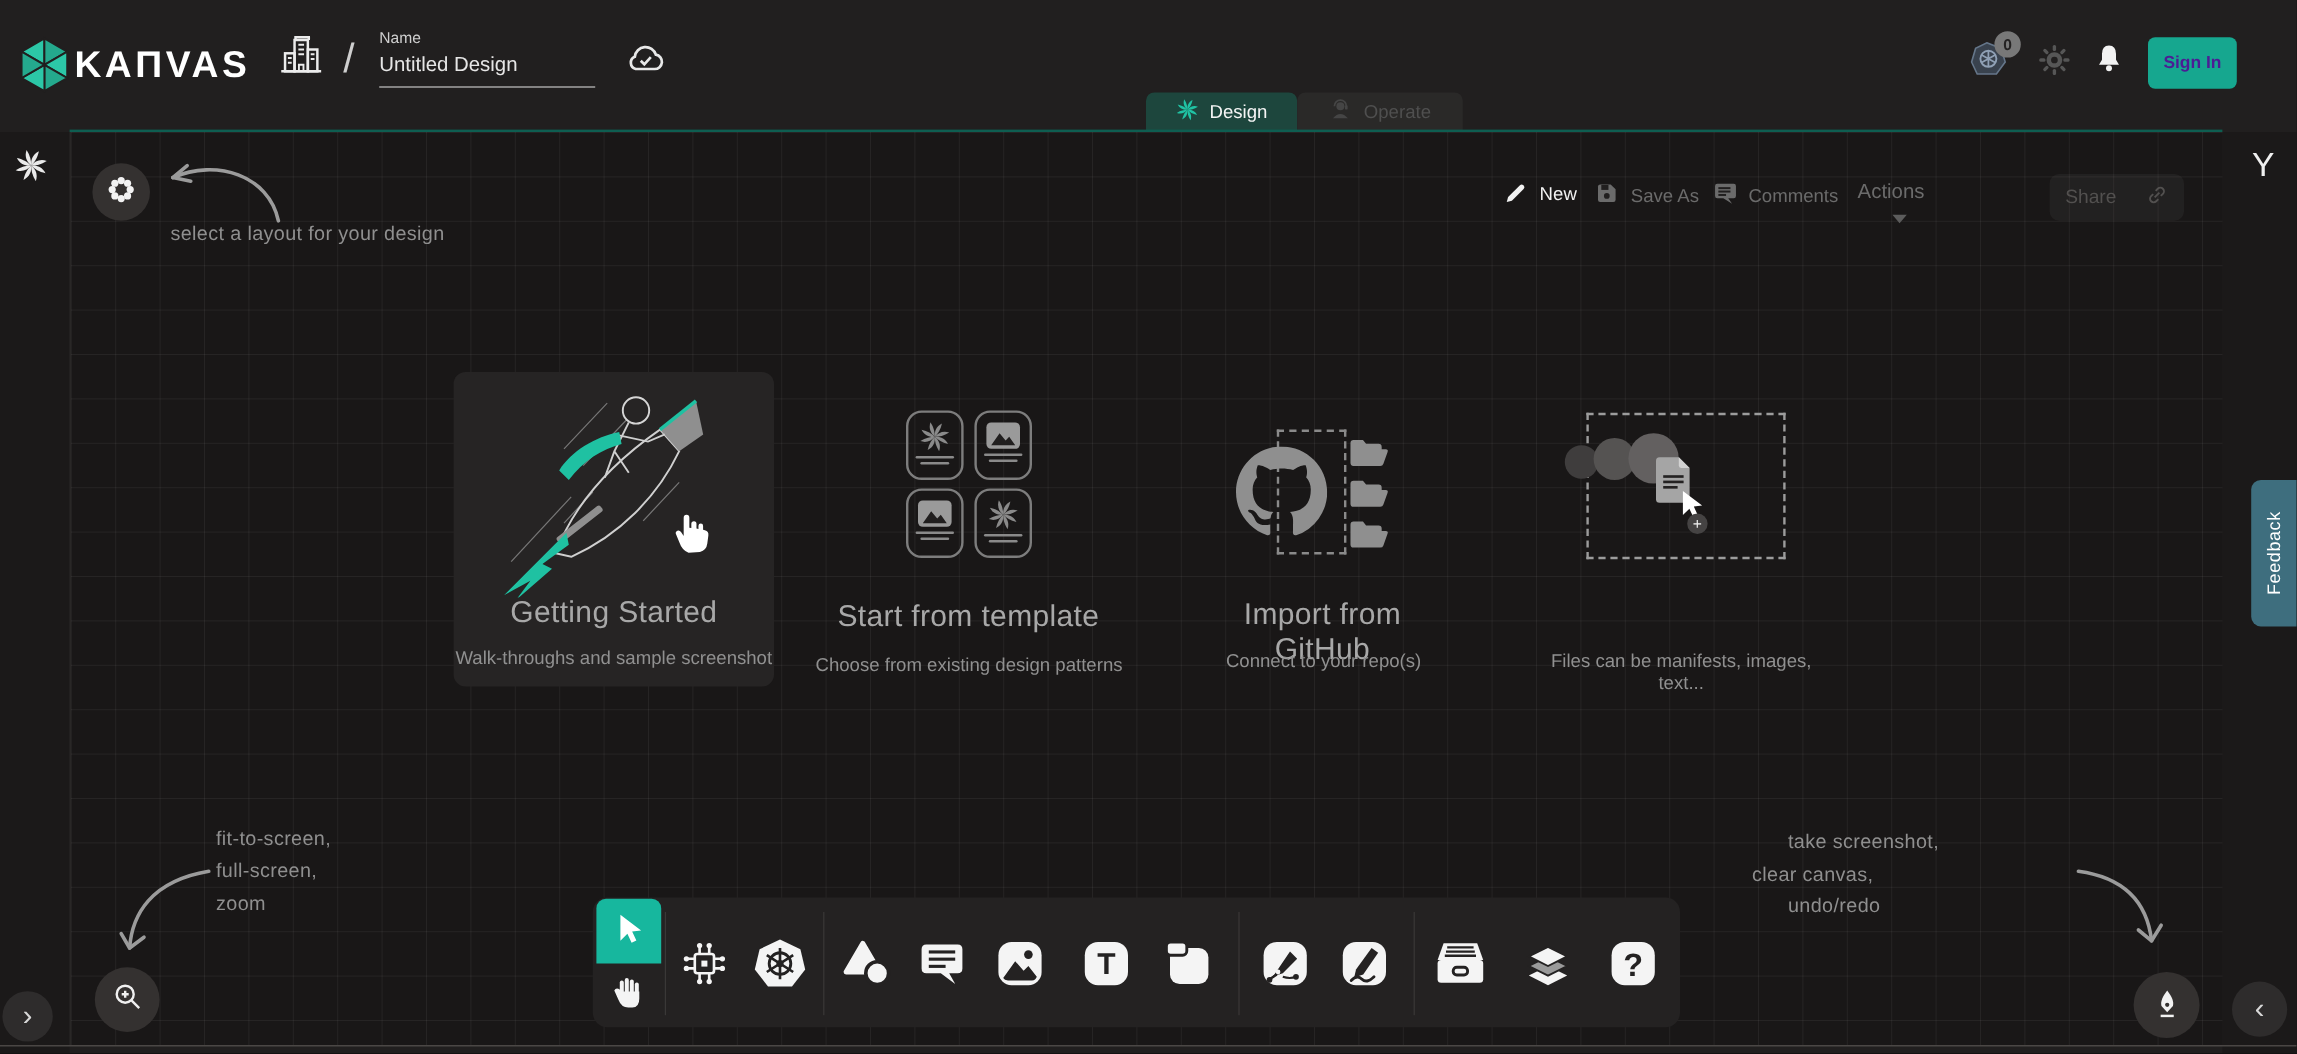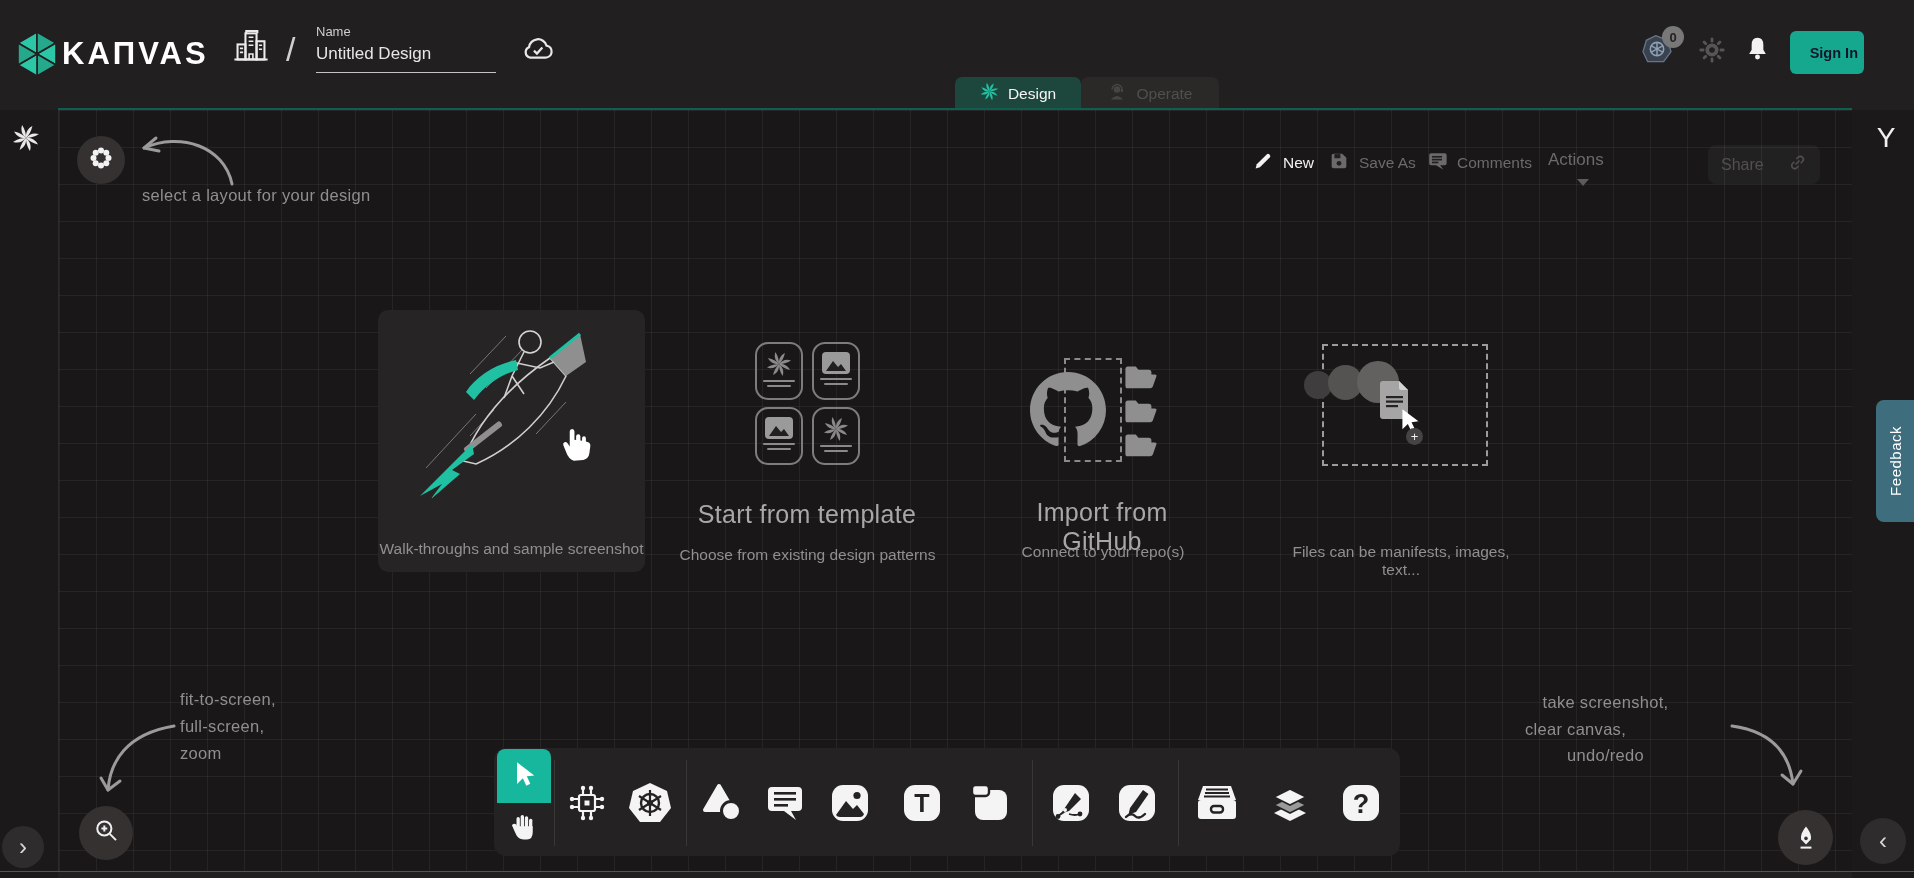--- a/index.html
+++ b/index.html
@@ -12,21 +12,21 @@
   .brand-text{position:absolute;left:62px;top:36px;font-size:31px;font-weight:700;letter-spacing:3px;color:#fff;}
   .slash{position:absolute;left:286px;top:30px;font-size:34px;font-weight:300;color:#cfcfcf;}
   .name-label{position:absolute;left:316px;top:24px;font-size:13px;color:#cfcfcf;}
   .name-input{position:absolute;left:316px;top:44px;width:180px;background:transparent;border:none;border-bottom:1px solid #c4c4c4;color:#e6e6e6;font-size:17px;padding:0 0 8px 0;outline:none;}
   .tabs{position:absolute;left:955px;bottom:0;display:flex;align-items:flex-end;}
   .tab{height:33px;display:flex;align-items:center;justify-content:center;gap:9px;border-radius:7px 7px 0 0;font-size:15.5px;cursor:pointer;}
   .tab-design{width:126px;background:#1d463d;color:#f5f5f5;}
   .tab-operate{width:138px;background:#2a2928;color:#4f4f4f;}
   .coin{position:absolute;left:1641px;top:32px;width:46px;height:40px;}
   .coin-badge{position:absolute;left:1662px;top:26px;width:22px;height:22px;border-radius:50%;background:#787878;color:#242222;font-size:13px;font-weight:700;display:flex;align-items:center;justify-content:center;}
-  .signin{position:absolute;left:1790px;top:31px;width:74px;height:43px;background:#16a78f;border:none;border-radius:6px;color:#0f172a;font-size:14.5px;font-weight:700;cursor:pointer;text-align:right;}
+  .signin{position:absolute;left:1790px;top:31px;width:74px;height:43px;background:#16a78f;border:none;border-radius:6px;color:#4c1d95;font-size:14.5px;font-weight:700;cursor:pointer;}
 
   
   .canvas{position:absolute;left:58px;top:110px;width:1794px;height:761px;background-color:#191717;
     background-image:linear-gradient(rgba(255,255,255,0.055) 1px, transparent 1px),linear-gradient(90deg, rgba(255,255,255,0.055) 1px, transparent 1px);
     background-size:37px 37px;border-left:1px solid #2e2c2b;}
   .canvas-topline{position:absolute;left:58px;top:108px;width:1794px;height:2px;background:#0e5e51;}
   .bottom-line{position:absolute;left:0;top:871px;width:1914px;height:1px;background:#565350;}
   .left-strip{position:absolute;left:0;top:110px;width:58px;height:768px;background:#1b1919;}
   .right-strip{position:absolute;left:1852px;top:110px;width:62px;height:768px;background:#1b1919;}
 
@@ -35,21 +35,21 @@
   .ct-new{left:1253px;top:150px;color:#f2f2f2;font-weight:400;}
   .ct-save{left:1328px;top:150px;}
   .ct-comments{left:1426px;top:150px;}
   .ct-actions{left:1548px;top:150px;font-size:17px;flex-direction:column;}
   .caret{width:0;height:0;border-left:6px solid transparent;border-right:6px solid transparent;border-top:7px solid #5c5c5c;margin-left:14px;}
   .share-btn{position:absolute;left:1708px;top:145px;width:112px;height:39px;background:rgba(255,255,255,0.045);border:none;border-radius:8px;display:flex;align-items:center;justify-content:space-between;padding:0 13px;color:#52504f;font-size:16px;cursor:pointer;}
 
   
   .fab{position:absolute;border-radius:50%;background:#343130;display:flex;align-items:center;justify-content:center;cursor:pointer;}
   .hint{position:absolute;color:#8f8f8f;font-size:16.5px;letter-spacing:.3px;}
-  .hint-r{text-align:center;}
+  .hint-r{text-align:left;}
 
   
   .card-title{position:absolute;text-align:center;font-size:25px;color:#a8a8a8;letter-spacing:.3px;}
   .card-sub{position:absolute;text-align:center;font-size:15.5px;color:#909090;}
   .gs-card{position:absolute;left:378px;top:310px;width:267px;height:262px;background:#262424;border-radius:10px;cursor:pointer;}
   .tile{position:absolute;width:48px;height:58px;border:2px solid #7d7d7d;border-radius:13px;display:flex;flex-direction:column;align-items:center;padding-top:7px;gap:3px;}
   .tile-line{height:2px;background:#8a8a8a;border-radius:1px;}
   .dash-rect{position:absolute;border:2px dashed #9c9c9c;}
   .circ{position:absolute;border-radius:50%;}
   .plus-badge{position:absolute;left:1406px;top:428px;width:17px;height:17px;border-radius:50%;background:#454343;color:#f0f0f0;font-size:13px;display:flex;align-items:center;justify-content:center;}
@@ -290,20 +290,21 @@
     <path d="M64 126 L12 178 L34 166 L22 182 L52 156 L44 152 L66 136 z" fill="#1fc1a2"></path>
     <circle cx="122" cy="24" r="11" fill="none" stroke="#d5d5d5" stroke-width="1.6"></circle>
     <path d="M116 34 L104 58 M104 44 L132 50 L146 44 M104 58 L96 80 M104 58 L116 76" fill="none" stroke="#cfcfcf" stroke-width="1.6"></path>
     <path d="M108 42 C 88 46 68 58 58 74 L66 82 C 78 66 94 56 110 52 z" fill="#1fc1a2"></path>
   </svg>
   <span class="abs" style="left:556px;top:420px">
     <svg width="40" height="44" viewBox="0 0 36 40" fill="#ffffff">
       <path d="M16 37 q-5-2-7-8 l-2.5-6 q-.8-2 1-2.8 1.6-.7 2.8 1 l2 3 V10.5 q0-2.3 2.2-2.3 2.1 0 2.1 2.3 V18 l1.5.2 V15 q0-2 2-2 1.9 0 1.9 2 v3.6 l1.5.3 v-2.4 q0-1.8 1.8-1.8 1.7 0 1.7 1.8 v3 l1.4.4 q3 .8 2.6 4 l-.8 6 q-.6 5-5.6 6.5 z"></path>
     </svg>
   </span>
+  <div class="card-title" style="left:380px;top:496px;width:263px">Getting Started</div>
   <div class="card-sub" style="left:372px;top:540px;width:279px">Walk-throughs and sample screenshot</div>
 
   <div class="abs" style="left:660px;top:330px;width:290px;height:240px"></div>
   <div class="tile" style="left:755px;top:342px">
     <svg width="26" height="26" viewBox="0 0 24 24" fill="#8a8a8a">
         <use href="#pinwheel"></use>
       </svg>
     <div class="tile-line" style="width:32px"></div>
       <div class="tile-line" style="width:24px"></div>
   </div>

